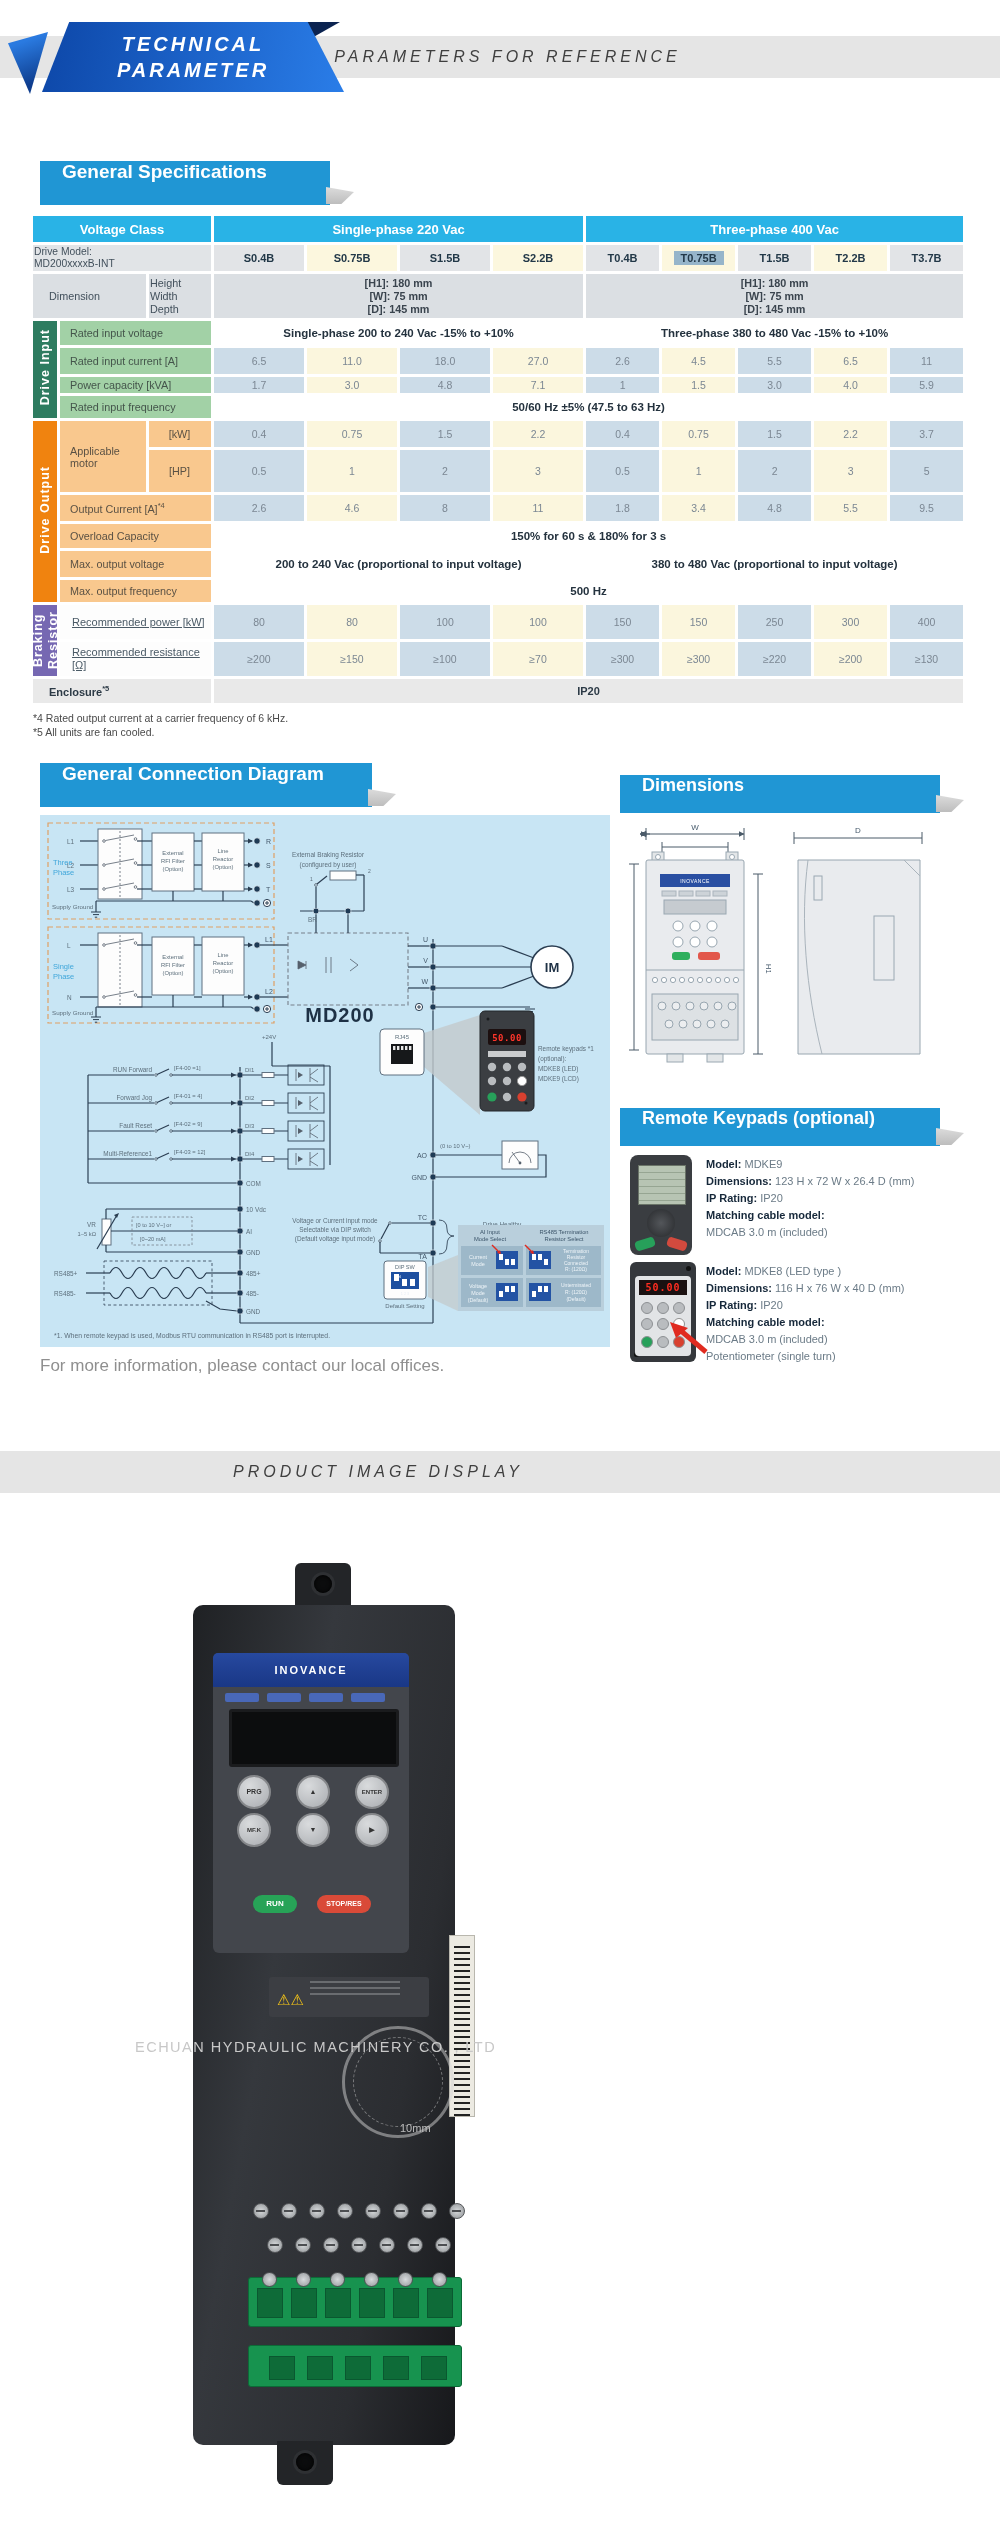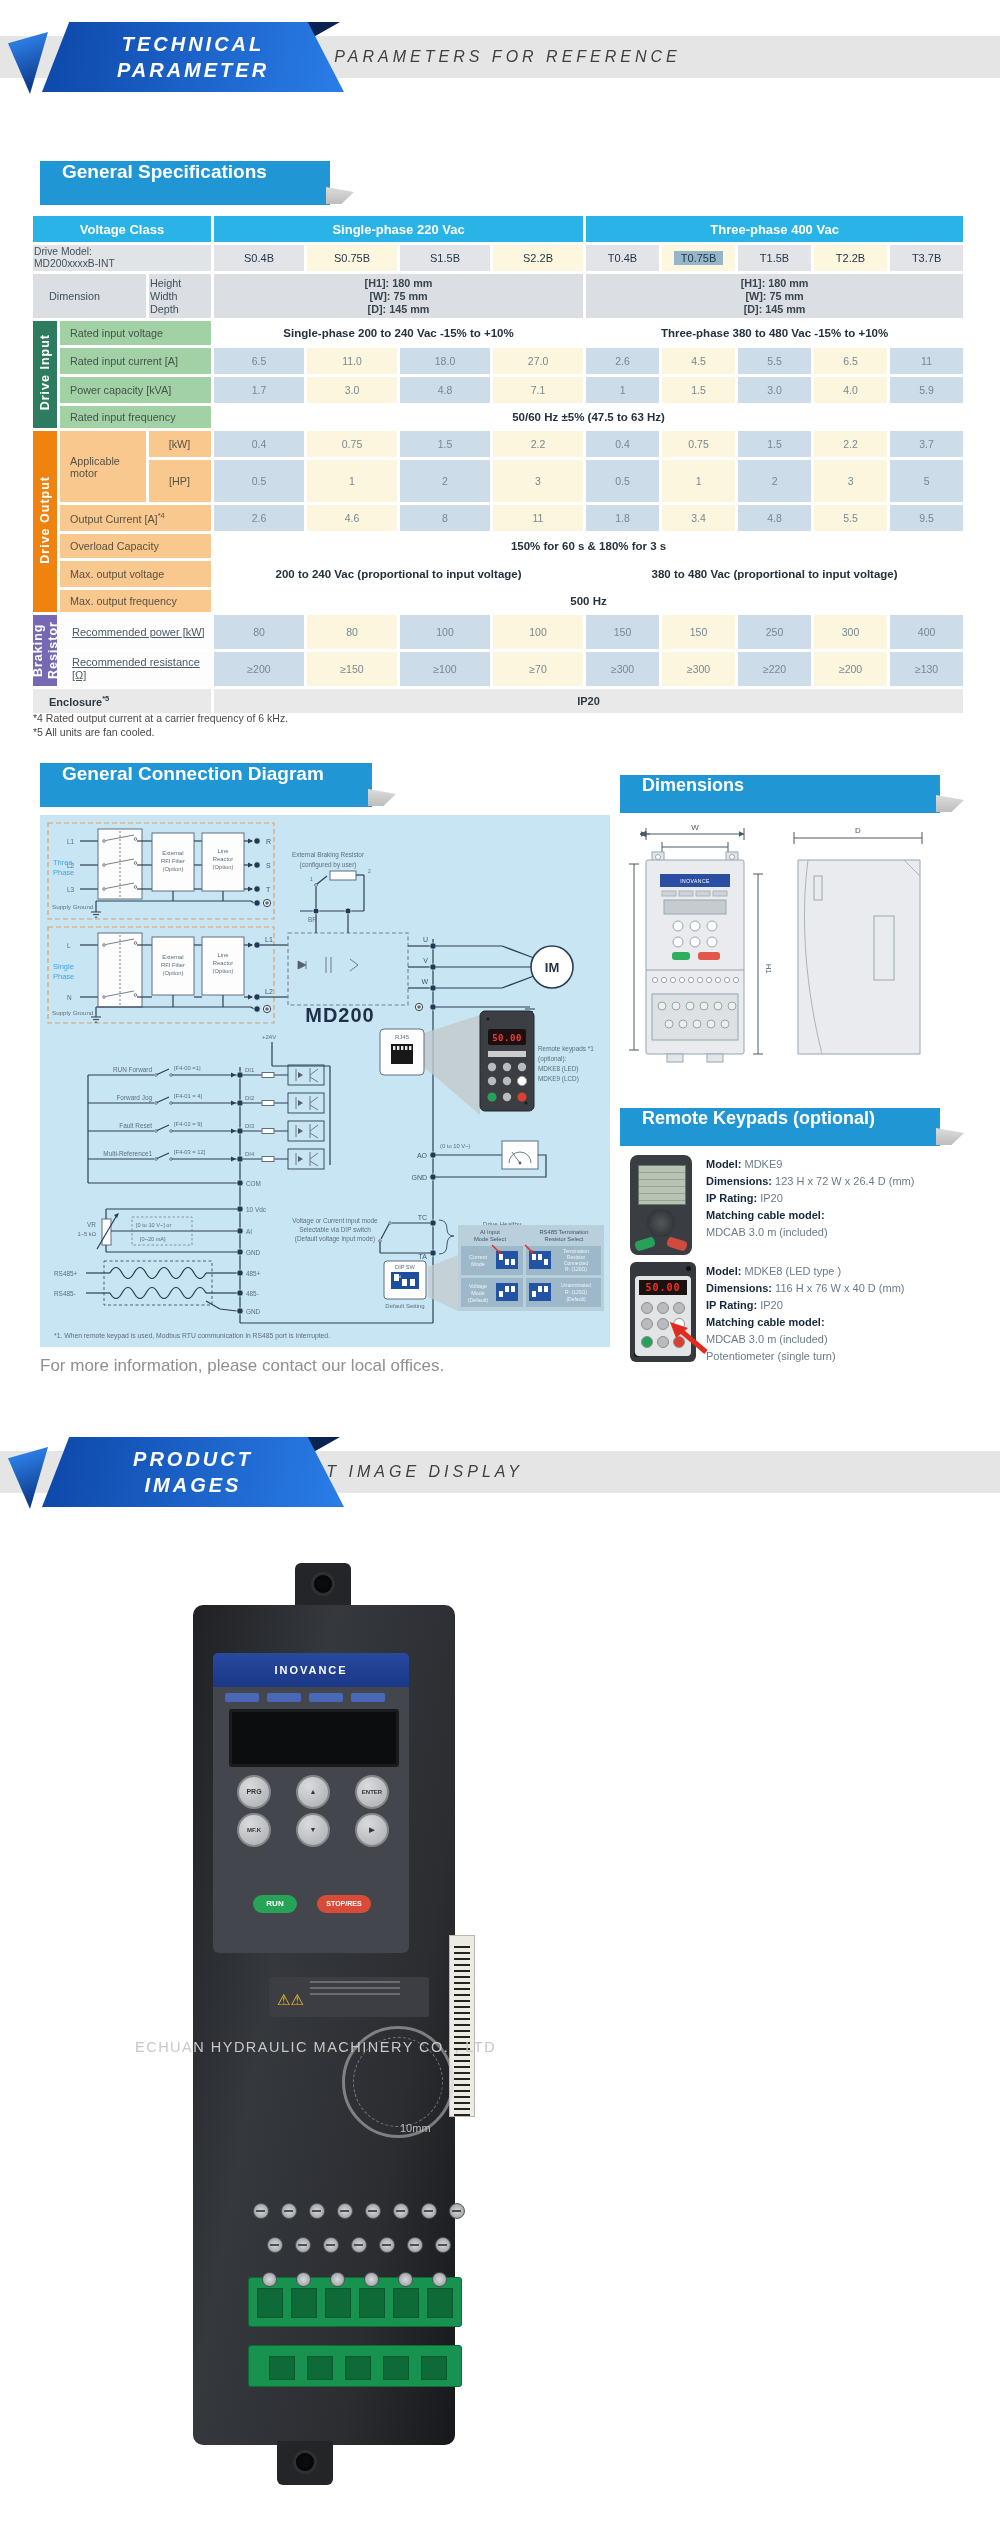--- a/index.html
+++ b/index.html
@@ -24,21 +24,21 @@
   .sec{position:absolute;background:#2096d4;color:#fff;font-weight:bold;display:flex;
       align-items:flex-start;padding-left:22px;box-sizing:border-box;z-index:2;}
   .sec::after{content:"";position:absolute;right:-24px;bottom:1px;width:28px;height:17px;
       background:linear-gradient(#dcdcdc,#bdbdbd);clip-path:polygon(0 0,100% 30%,55% 100%,0 100%);}
   
   table.spec{position:absolute;left:30px;top:213px;width:936px;border-collapse:separate;
       border-spacing:3px;table-layout:fixed;z-index:2;}
   table.spec td{overflow:hidden;}
   .c-head{background:#29b3e6;color:#fff;font-weight:bold;font-size:13px;text-align:center;}
   .c-mlbl{background:#e1e4e7;text-align:left;font-size:10.3px;color:#42505c;line-height:12px;}
-  .c-model{background:#e2e4e7;font-weight:normal;color:#223848;text-align:center;font-size:11px;}
+  .c-model{background:#e2e4e7;font-weight:bold;color:#223848;text-align:center;font-size:11px;}
   .c-model.alt{background:#fcf7de;}
   .hl{background:rgba(82,136,189,0.6);padding:1px 7px;}
   .c-dim{background:#dbdfe3;color:#42505c;font-size:10.8px;}
   .dim-a{padding-left:16px;}
   .dim-b div{line-height:13px;}
   .dim-v{text-align:center;font-weight:bold;color:#3a444e;}
   .dim-v div{line-height:13px;}
   td.side{text-align:center;vertical-align:middle;}
   .vtxt{writing-mode:vertical-rl;transform:rotate(180deg);color:#fff;font-weight:bold;
       font-size:12.5px;letter-spacing:1px;display:inline-block;}
@@ -230,21 +230,21 @@
       <td class="v b">6.5</td>
       <td class="v y">11.0</td>
       <td class="v b">18.0</td>
       <td class="v y">27.0</td>
       <td class="v b">2.6</td>
       <td class="v y">4.5</td>
       <td class="v b">5.5</td>
       <td class="v y">6.5</td>
       <td class="v b">11</td>
     </tr>
-    <tr style="height:26px">
+    <tr style="height:16px">
       <td colspan="2" class="c-green">Power capacity [kVA]</td>
       <td class="v b">1.7</td>
       <td class="v y">3.0</td>
       <td class="v b">4.8</td>
       <td class="v y">7.1</td>
       <td class="v b">1</td>
       <td class="v y">1.5</td>
       <td class="v b">3.0</td>
       <td class="v y">4.0</td>
       <td class="v b">5.9</td>
@@ -919,26 +919,20 @@
     <div><b>Dimensions:</b> <span>116 H x 76 W x 40 D (mm)</span></div>
     <div><b>IP Rating:</b> <span>IP20</span></div>
     <div><b>Matching cable model:</b></div>
     <div><span>MDCAB 3.0 m (included)</span></div>
     <div><span>Potentiometer (single turn)</span></div>
   </div>
 
   <div class="strip" style="top:1451px;">
     <span>PRODUCT IMAGE DISPLAY</span>
   </div>
-  <div class="ribbon" style="top:1437px;">
-    <div class="tail"></div>
-    <div class="fold"></div>
-    <div class="main"></div>
-    <div class="txt"><span>PRODUCT</span><br><span>IMAGES</span></div>
-  </div>
 
   <div class="photo">
     <div class="ptab">
         <div class="hole"></div>
       </div>
     <div class="pbody">
       <div class="pface">
         <div class="pblue">INOVANCE</div>
         <div class="pind" style="left:12px;"></div>
         <div class="pind" style="left:54px;"></div>

